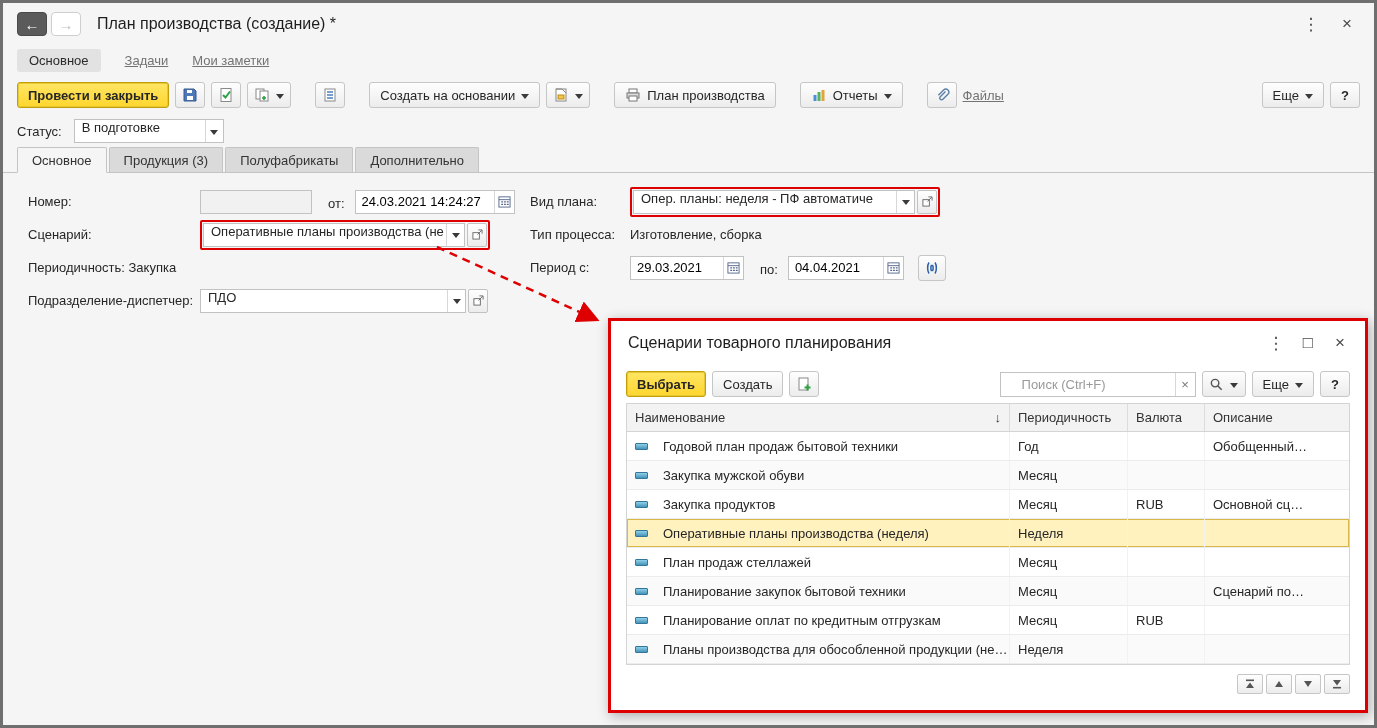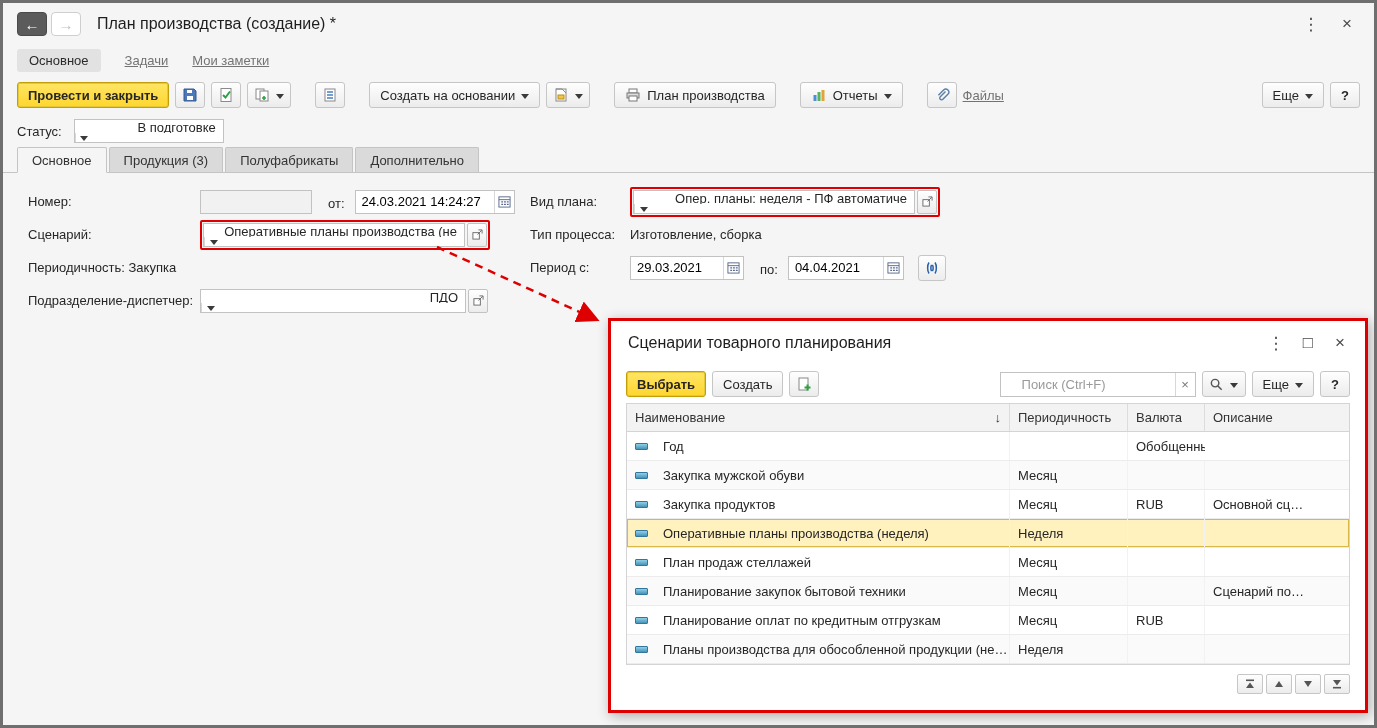--- a/index.html
+++ b/index.html
@@ -45,21 +45,21 @@
   }
   .caret { display:inline-block; width:0; height:0; border:4px solid transparent;
     border-top:5px solid #3A3A3A; transform:translateY(3px); }
   .gap { width:12px; }
   .ml-auto { margin-left:auto; }
 
   
   .statusrow { height:32px; display:flex; align-items:center; padding:0 14px; gap:12px; }
 
   
-  .combo { display:flex; align-items:flex-end; background:#fff; border:1px solid #C2C2C2; height:24px; cursor:pointer;flex-direction:column; }
+  .combo { display:flex; align-items:flex-start; background:#fff; border:1px solid #C2C2C2; height:24px; cursor:pointer; }
   .combo .val { flex:1; padding:0 7px; overflow:hidden; white-space:nowrap; }
   .combo .dd { width:18px; align-self:stretch; display:flex; align-items:center; justify-content:center; border-left:1px solid #D8D8D8; }
   .open-btn { width:20px; height:24px; margin-left:2px; background:linear-gradient(#FEFEFE,#ECECEC);
     border:1px solid #C2C2C2; border-radius:2px; display:flex; align-items:center; justify-content:center; cursor:pointer; }
   .txt-input { height:24px; border:1px solid #C2C2C2; background:#fff; padding:0 7px; font:inherit; width:100%; }
   .txt-input:disabled { background:#F1F1F1; }
   .datefield { display:flex; align-items:center; background:#fff; border:1px solid #C2C2C2; height:24px; }
   .datefield input { border:none; outline:none; flex:1; min-width:0; padding:0 6px; font:inherit; background:transparent; }
   .datefield .cal-btn { width:20px; align-self:stretch; display:flex; align-items:center; justify-content:center;
     border-left:1px solid #D8D8D8; cursor:pointer; }
@@ -438,20 +438,21 @@
         <div class="hc">Периодичность</div>
         <div class="hc">Валюта</div>
         <div class="hc">Описание</div>
       </div>
 
       <div class="tbl-body">
         <div class="trow">
           <span class="icon-cell">
               <i class="dash-icon"></i>
             </span>
+          <span class="cell">Годовой план продаж бытовой техники</span>
           <span class="cell">Год</span>
           <span class="cell"></span>
           <span class="cell">Обобщенный…</span>
         </div>
         <div class="trow">
           <span class="icon-cell">
               <i class="dash-icon"></i>
             </span>
           <span class="cell">Закупка мужской обуви</span>
           <span class="cell">Месяц</span>

